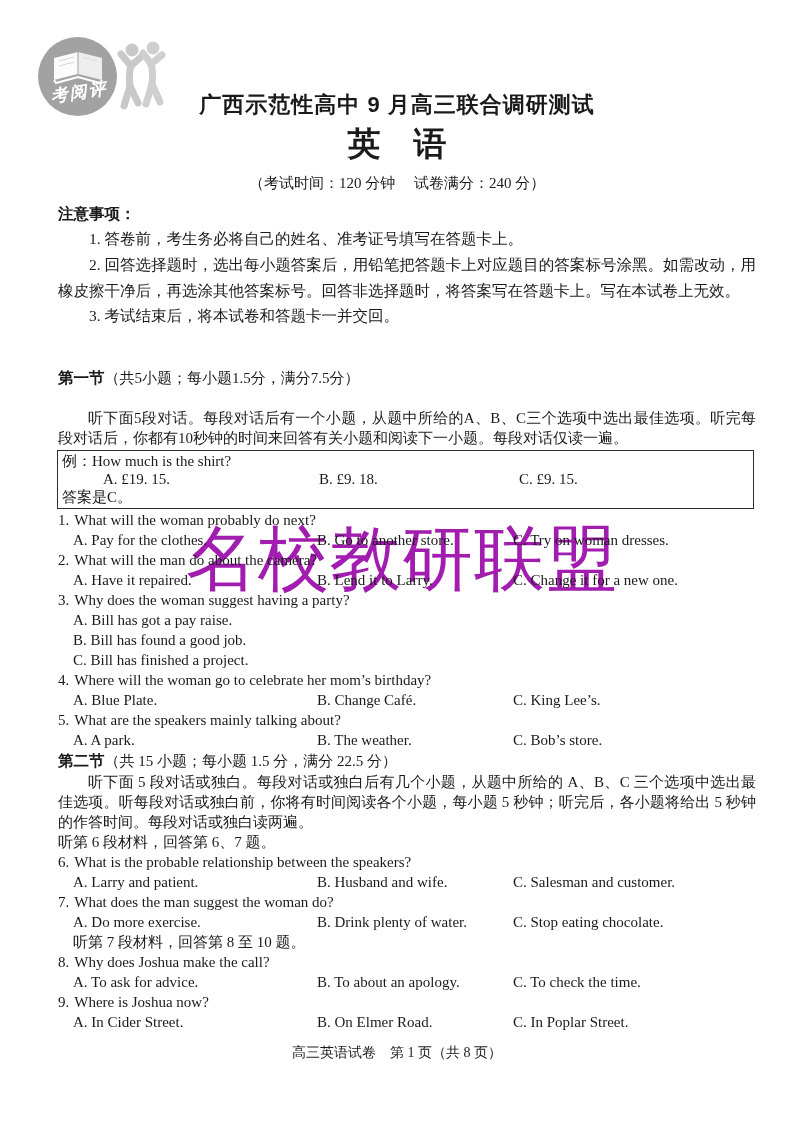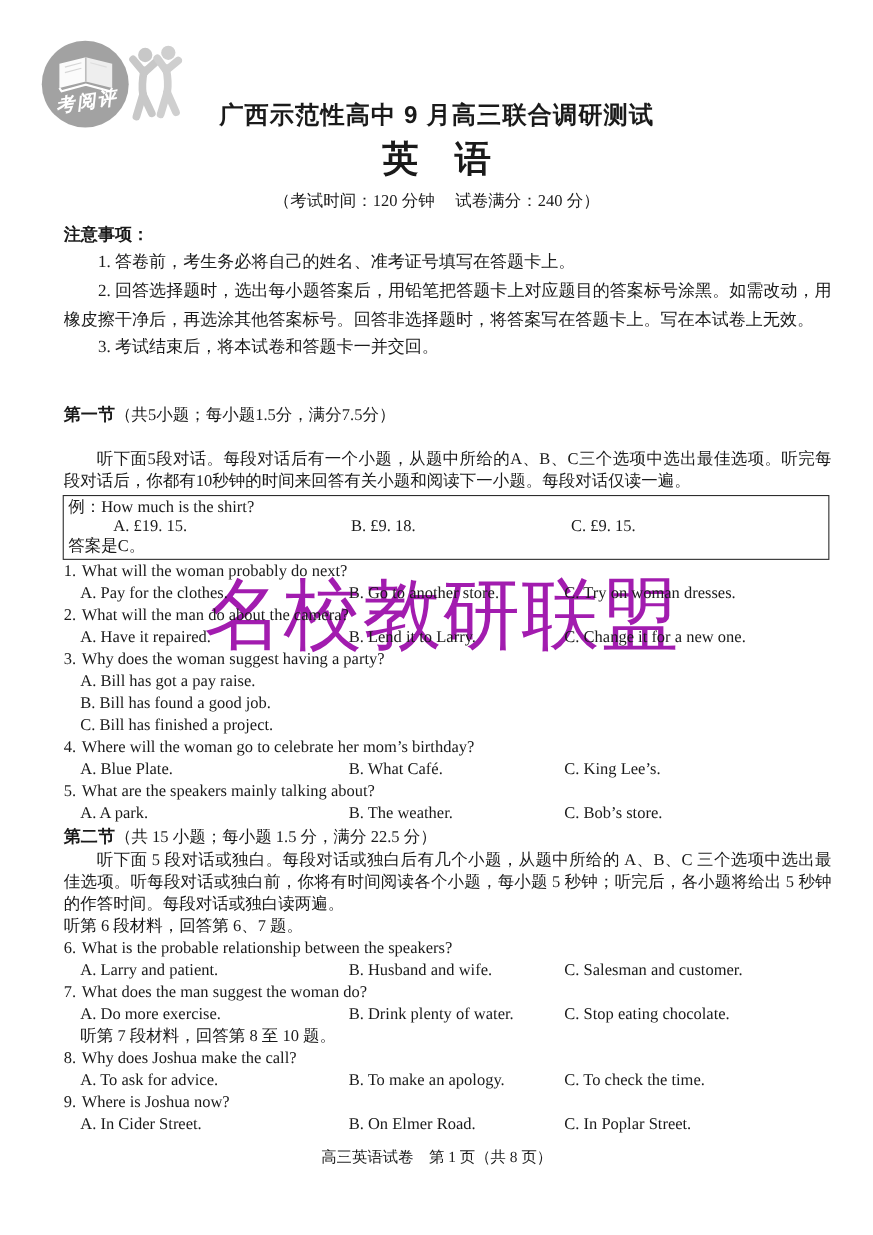--- a/index.html
+++ b/index.html
@@ -176,21 +176,21 @@
     </div>
 
     <div class="q"><span class="qnum">3.</span><span class="qtext">Why does the woman suggest having a party?</span></div>
     <div class="opt-line">A. Bill has got a pay raise.</div>
     <div class="opt-line">B. Bill has found a good job.</div>
     <div class="opt-line">C. Bill has finished a project.</div>
 
     <div class="q"><span class="qnum">4.</span><span class="qtext">Where will the woman go to celebrate her mom’s birthday?</span></div>
     <div class="opts">
       <span>A. Blue Plate.</span>
-      <span>B. What Café.</span>
+      <span>B. Change Café.</span>
       <span>C. King Lee’s.</span>
     </div>
 
     <div class="q"><span class="qnum">5.</span><span class="qtext">What are the speakers mainly talking about?</span></div>
     <div class="opts">
       <span>A. A park.</span>
       <span>B. The weather.</span>
       <span>C. Bob’s store.</span>
     </div>
 
@@ -211,21 +211,21 @@
       <span>A. Do more exercise.</span>
       <span>B. Drink plenty of water.</span>
       <span>C. Stop eating chocolate.</span>
     </div>
 
     <div class="material indented">听第 7 段材料，回答第 8 至 10 题。</div>
 
     <div class="q"><span class="qnum">8.</span><span class="qtext">Why does Joshua make the call?</span></div>
     <div class="opts">
       <span>A. To ask for advice.</span>
-      <span>B. To make an apology.</span>
+      <span>B. To about an apology.</span>
       <span>C. To check the time.</span>
     </div>
 
     <div class="q"><span class="qnum">9.</span><span class="qtext">Where is Joshua now?</span></div>
     <div class="opts">
       <span>A. In Cider Street.</span>
       <span>B. On Elmer Road.</span>
       <span>C. In Poplar Street.</span>
     </div>
 

